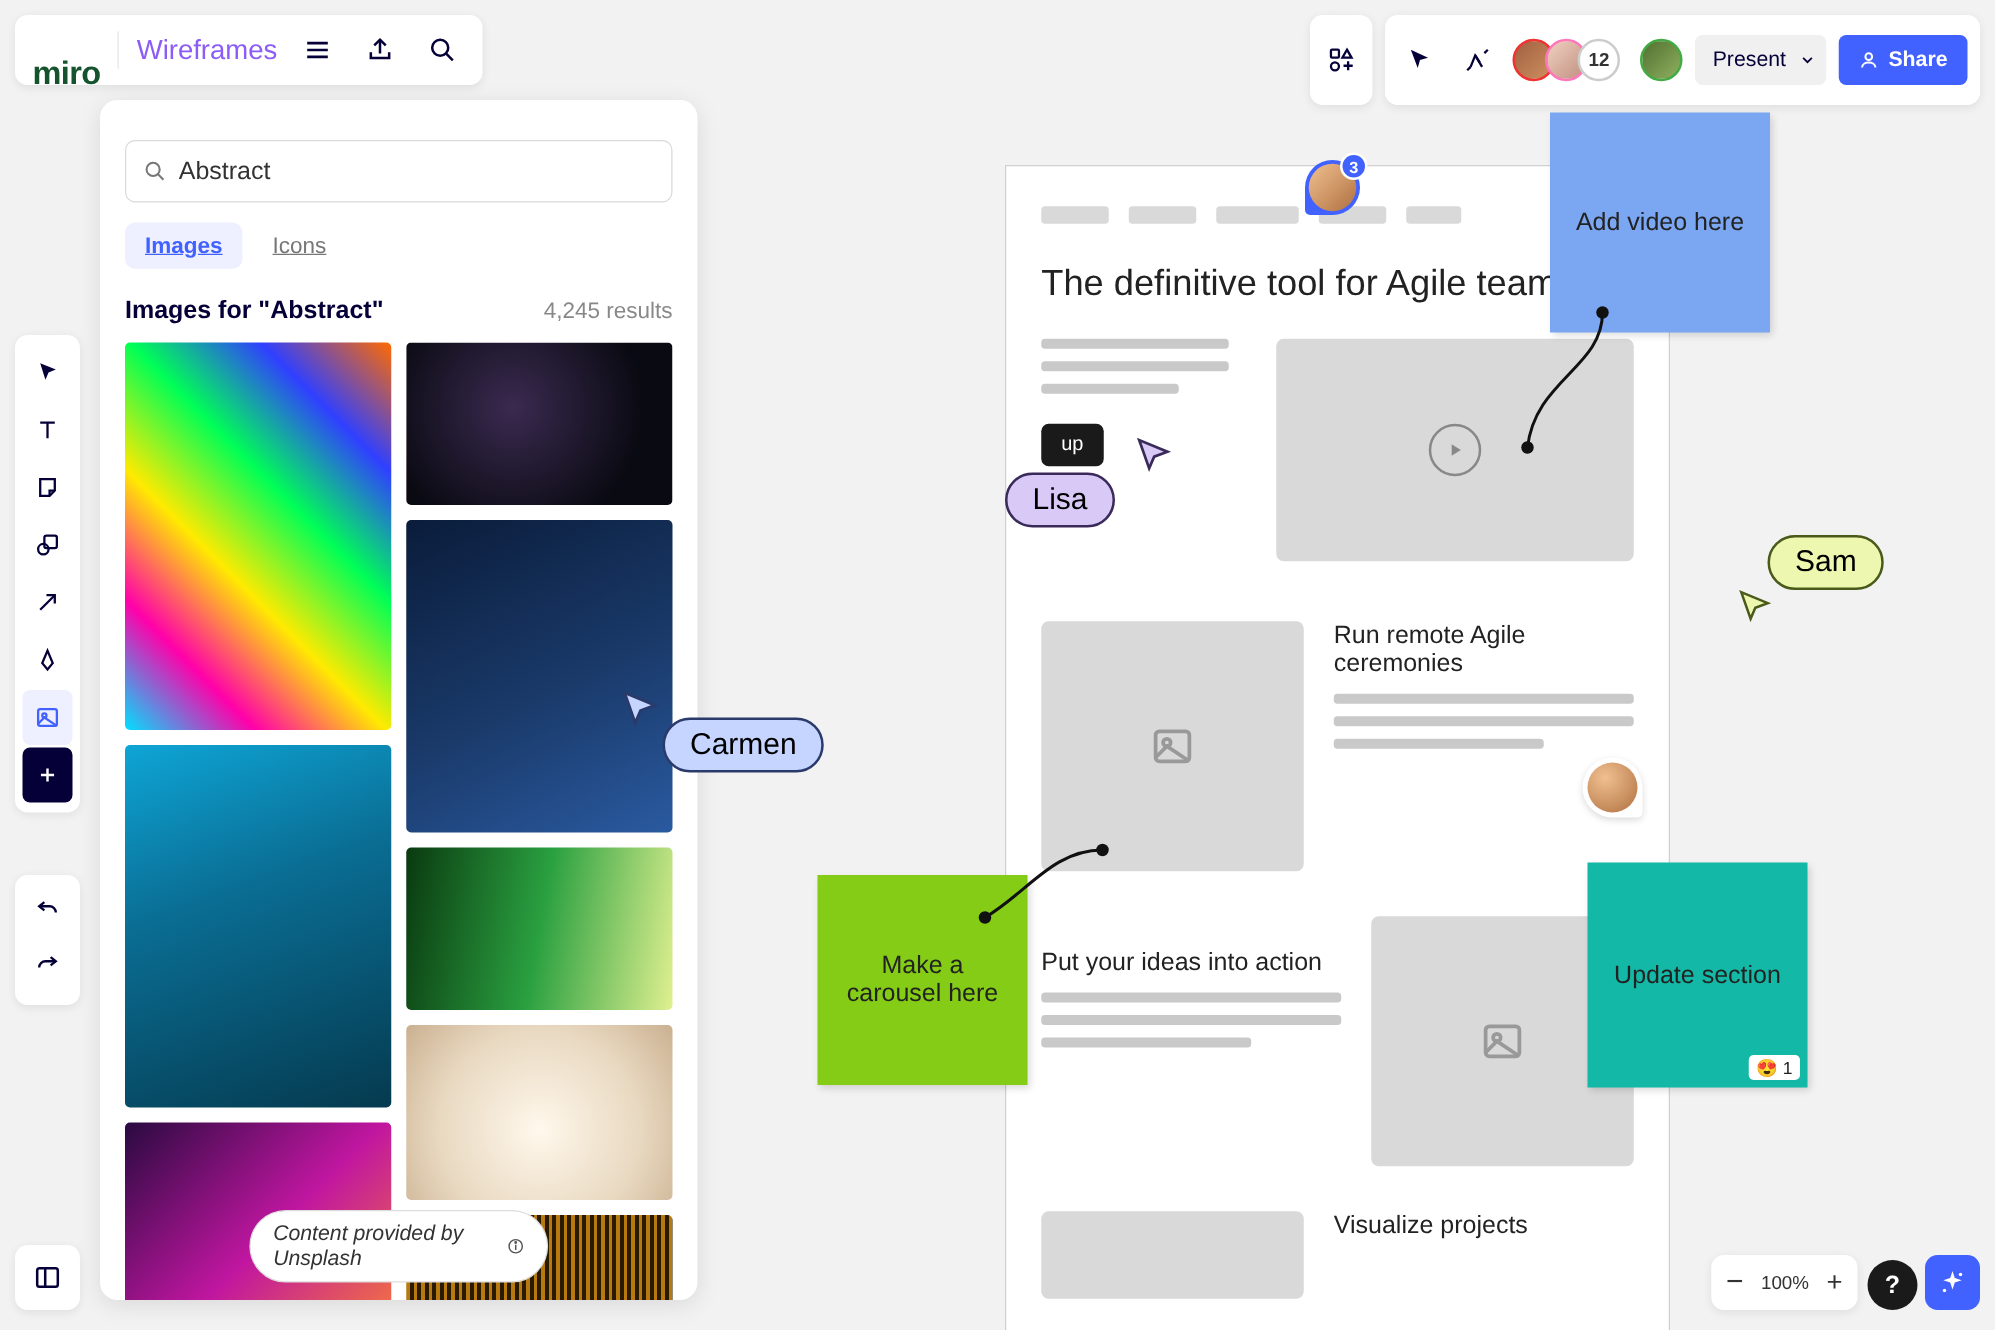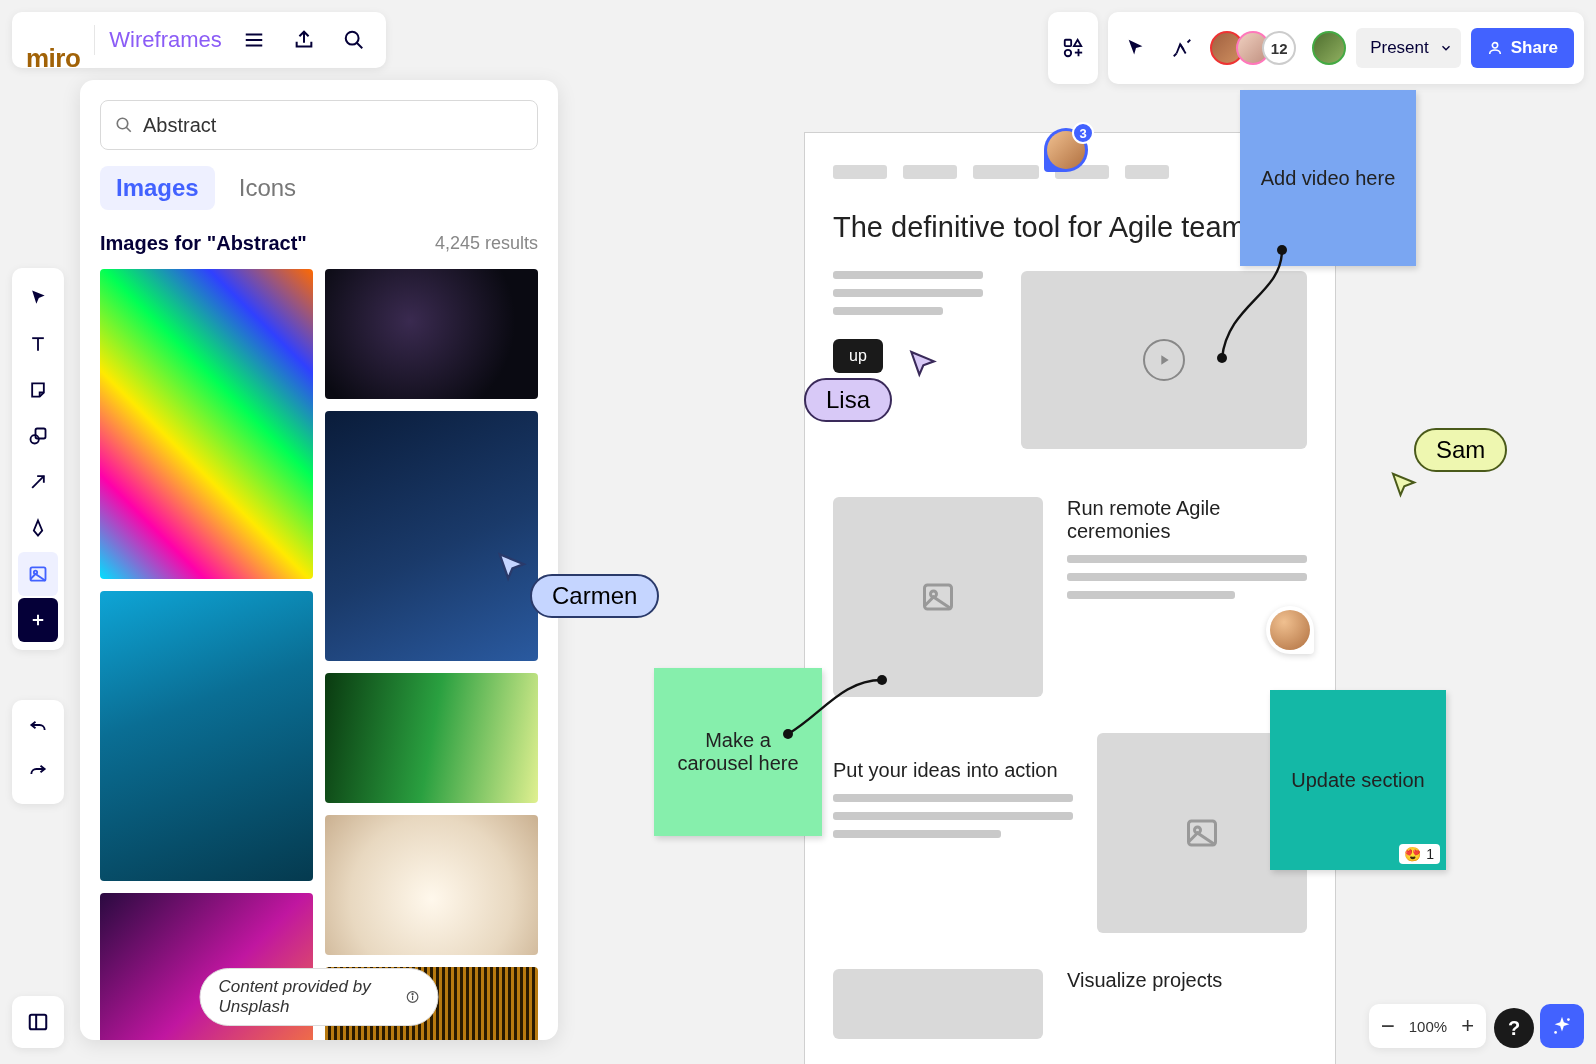--- a/index.html
+++ b/index.html
@@ -1,18 +1,18 @@
 <!DOCTYPE html>
 <html><head>
 <meta charset="utf-8">
 <style>
   * { box-sizing: border-box; margin: 0; padding: 0; }
   html, body { width: 1596px; height: 1064px; font-family: -apple-system, BlinkMacSystemFont, "Segoe UI", Helvetica, Arial, sans-serif; background: #f2f2f2; overflow: hidden; position: relative; }
   .topbar { position: absolute; top: 12px; left: 12px; height: 56px; display: flex; align-items: center; background: #fff; border-radius: 10px; box-shadow: 0 2px 8px rgba(0,0,0,.08); padding: 0 14px; gap: 14px; }
-  .logo { font-weight: 800; font-size: 26px; letter-spacing: -.5px; color: #a16207; margin-top: 36px; }
+  .logo { font-weight: 800; font-size: 26px; letter-spacing: -.5px; color: #14532d; margin-top: 36px; }
   .divider-v { width: 1px; height: 30px; background: #e6e6e6; }
   .board-name { font-size: 22px; color: #8b5cf6; }
   .icon-btn { width: 36px; height: 36px; display: flex; align-items: center; justify-content: center; cursor: pointer; color: #050038; }
   .topbar-right { position: absolute; top: 12px; right: 12px; display: flex; align-items: center; gap: 10px; }
   .topbar-grp { background: #fff; border-radius: 10px; box-shadow: 0 2px 8px rgba(0,0,0,.08); height: 72px; display: flex; align-items: center; padding: 0 10px; gap: 10px; }
   .avatar { width: 34px; height: 34px; border-radius: 50%; border: 2px solid #fff; display: inline-block; }
   .avatar-stack { display: flex; align-items: center; }
   .avatar-stack > * { margin-left: -8px; }
   .avatar-stack > *:first-child { margin-left: 0; }
   .avatar-count { width: 34px; height: 34px; border-radius:50%; background:#fff; border:2px solid #ccc; display:flex; align-items:center; justify-content:center; font-size:15px; font-weight:600; color:#333; }
@@ -20,24 +20,24 @@
   .share-btn { height: 40px; background:#4262ff; color:#fff; border-radius:6px; display:flex; align-items:center; padding:0 16px; gap:8px; font-size:17px; font-weight:600; }
   
   .left-toolbar { position:absolute; left:12px; top:268px; width:52px; background:#fff; border-radius:10px; box-shadow:0 2px 8px rgba(0,0,0,.08); display:flex; flex-direction:column; align-items:center; padding:8px 0; gap:2px; }
   .tb-btn { width:40px; height:44px; display:flex; align-items:center; justify-content:center; border-radius:6px; color:#050038; cursor:pointer; }
   .tb-btn.active { background:#eef0ff; color:#4262ff; }
   .tb-btn.dark { background:#050038; color:#fff; }
   .undo-redo { position:absolute; left:12px; top:700px; width:52px; background:#fff; border-radius:10px; box-shadow:0 2px 8px rgba(0,0,0,.08); display:flex; flex-direction:column; align-items:center; padding:8px 0; }
   .frames-btn { position:absolute; left:12px; bottom:16px; width:52px; height:52px; background:#fff; border-radius:10px; box-shadow:0 2px 8px rgba(0,0,0,.08); display:flex; align-items:center; justify-content:center; color:#050038; }
   
   .panel { position:absolute; left:80px; top:80px; width:478px; height:960px; background:#fff; border-radius:14px; box-shadow:0 4px 20px rgba(0,0,0,.10); padding:20px 20px 0 20px; overflow:hidden; }
-  .search-field { width:100%; height:50px; border:1px solid #d9d9d9; border-radius:8px; display:flex; align-items:center; padding:0 14px; gap:10px; }
+  .search-field { width:100%; height:50px; border:1px solid #d9d9d9; border-radius:8px; display:flex; align-items:center; padding:0 14px; gap:10px;margin-top:12px; }
   .search-field input { border:none; outline:none; font-size:20px; flex:1; color:#333; background:transparent; }
   .tabs { display:flex; gap:8px; margin-top:16px; }
-  .tab { padding:8px 16px; border-radius:8px; font-size:24px; color:#777; cursor:pointer; }
+  .tab { padding:8px 16px; border-radius:8px; font-size:18px; color:#777; cursor:pointer;text-decoration:underline; }
   .tab.active { background:#eef0ff; color:#4262ff; font-weight:600; }
   .results-head { display:flex; justify-content:space-between; align-items:center; margin-top:22px; }
   .results-head .title { font-size:20px; font-weight:600; color:#050038; }
   .results-head .count { font-size:18px; color:#888; }
   .masonry { display:flex; gap:12px; margin-top:14px; }
   .col { flex:1; display:flex; flex-direction:column; gap:12px; }
   .thumb { width:100%; border-radius:4px; background:#888; }
   .credit-pill { position:absolute; bottom:14px; left:50%; transform:translateX(-50%); background:#fff; border:1px solid #ddd; border-radius:999px; padding:8px 18px; display:flex; align-items:center; gap:8px; font-size:17px; color:#333;font-style:italic; }
   
   .wireframe { position:absolute; left:804px; top:132px; width:532px; background:#fff; border:1px solid #d0d0d0; padding:32px 28px; }
@@ -47,21 +47,21 @@
   .skel-line { height:8px; background:#c9c9c9; border-radius:3px; margin-bottom:10px; }
   .signup-btn { background:#1a1a1a; color:#fff; border-radius:6px; padding:8px 16px; display:inline-block; font-size:16px; }
   .vid-placeholder { background:#d9d9d9; border-radius:6px; display:flex; align-items:center; justify-content:center; }
   .play-circ { width:42px; height:42px; border:2px solid #888; border-radius:50%; display:flex; align-items:center; justify-content:center; }
   .img-ph { background:#d9d9d9; border-radius:6px; display:flex; align-items:center; justify-content:center; color:#888; }
   .section { display:flex; gap:24px; margin-top:48px; }
   .subhead { font-size:20px; color:#222; margin-bottom:12px; }
   
   .sticky { position:absolute; width:176px; height:176px; display:flex; align-items:center; justify-content:center; text-align:center; font-size:20px; color:#222; padding:12px; box-shadow:2px 3px 6px rgba(0,0,0,.15); }
   .sticky.blue { background:#7aa6f2; left:1240px; top:90px; }
-  .sticky.yellow { background:#86efac; left:654px; top:668px; width:168px; height:168px; }
+  .sticky.yellow { background:#84cc16; left:654px; top:700px; width:168px; height:168px; }
   .sticky.orange { background:#14b8a6; left:1270px; top:690px; width:176px; height:180px; }
   .emoji-badge { position:absolute; right:6px; bottom:6px; background:#fff; border-radius:4px; padding:2px 6px; font-size:14px; display:flex; align-items:center; gap:4px; }
   
   .cursor-label { position:absolute; border:2px solid #333; border-radius:999px; padding:6px 20px; font-size:24px; background:#fff; }
   .cursor-label.carmen { left:530px; top:574px; background:#c5d5ff; border-color:#2a3a6a; }
   .cursor-label.lisa { left:804px; top:378px; background:#d8c9f7; border-color:#3a2a5a; }
   .cursor-label.sam { left:1414px; top:428px; background:#eef7b0; border-color:#4a5a1a; }
   
   .comment-bubble { position:absolute; left:1044px; top:128px; width:44px; height:44px; border-radius:50% 50% 50% 4px; background:#4262ff; display:flex; align-items:center; justify-content:center; transform: rotate(0deg); }
   .comment-count { position:absolute; top:-6px; right:-6px; width:22px; height:22px; background:#4262ff; border:2px solid #fff; border-radius:50%; color:#fff; font-size:13px; font-weight:700; display:flex; align-items:center; justify-content:center; }

